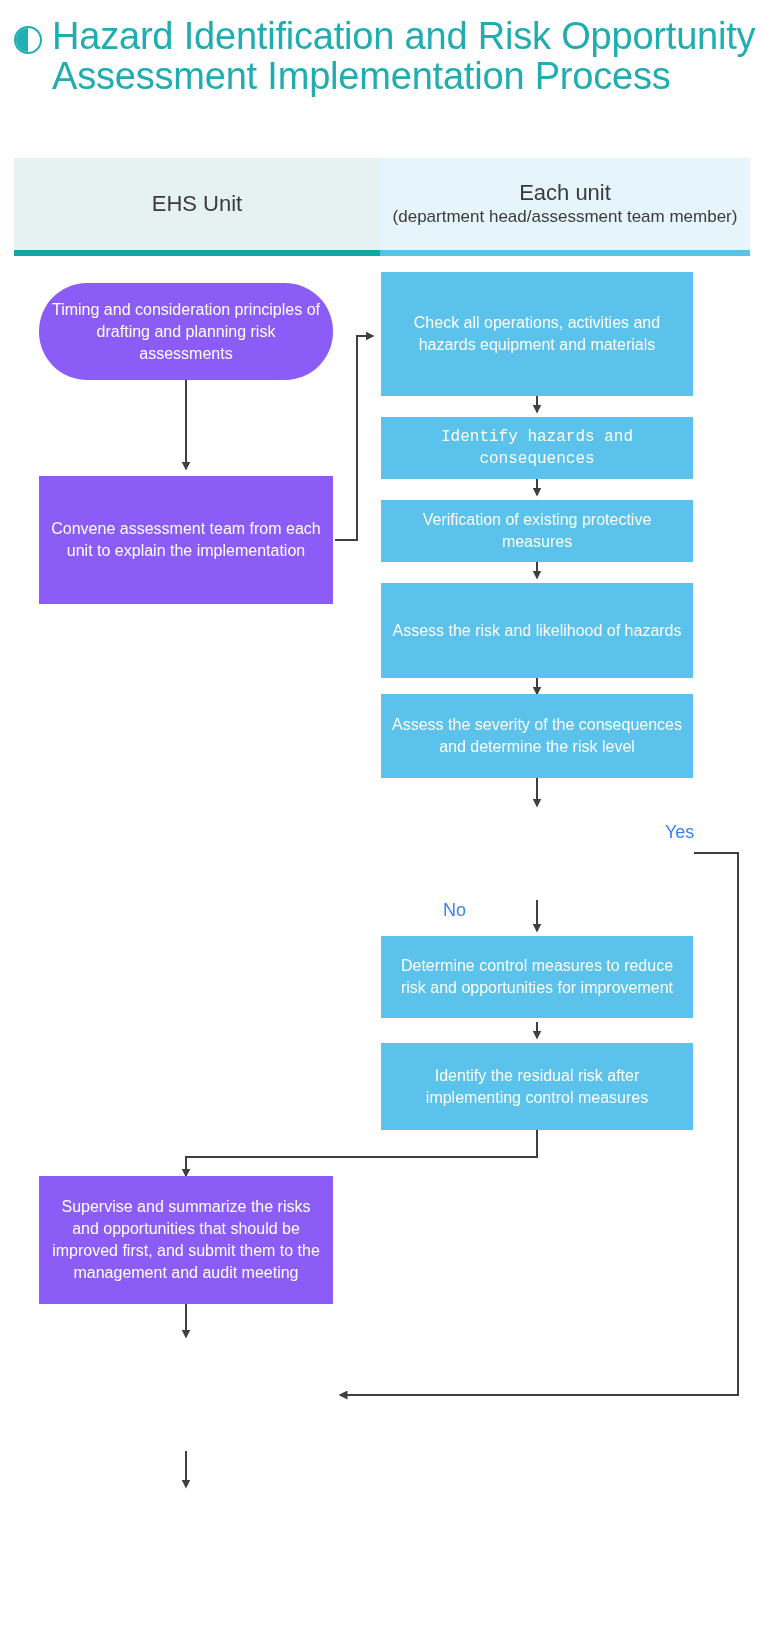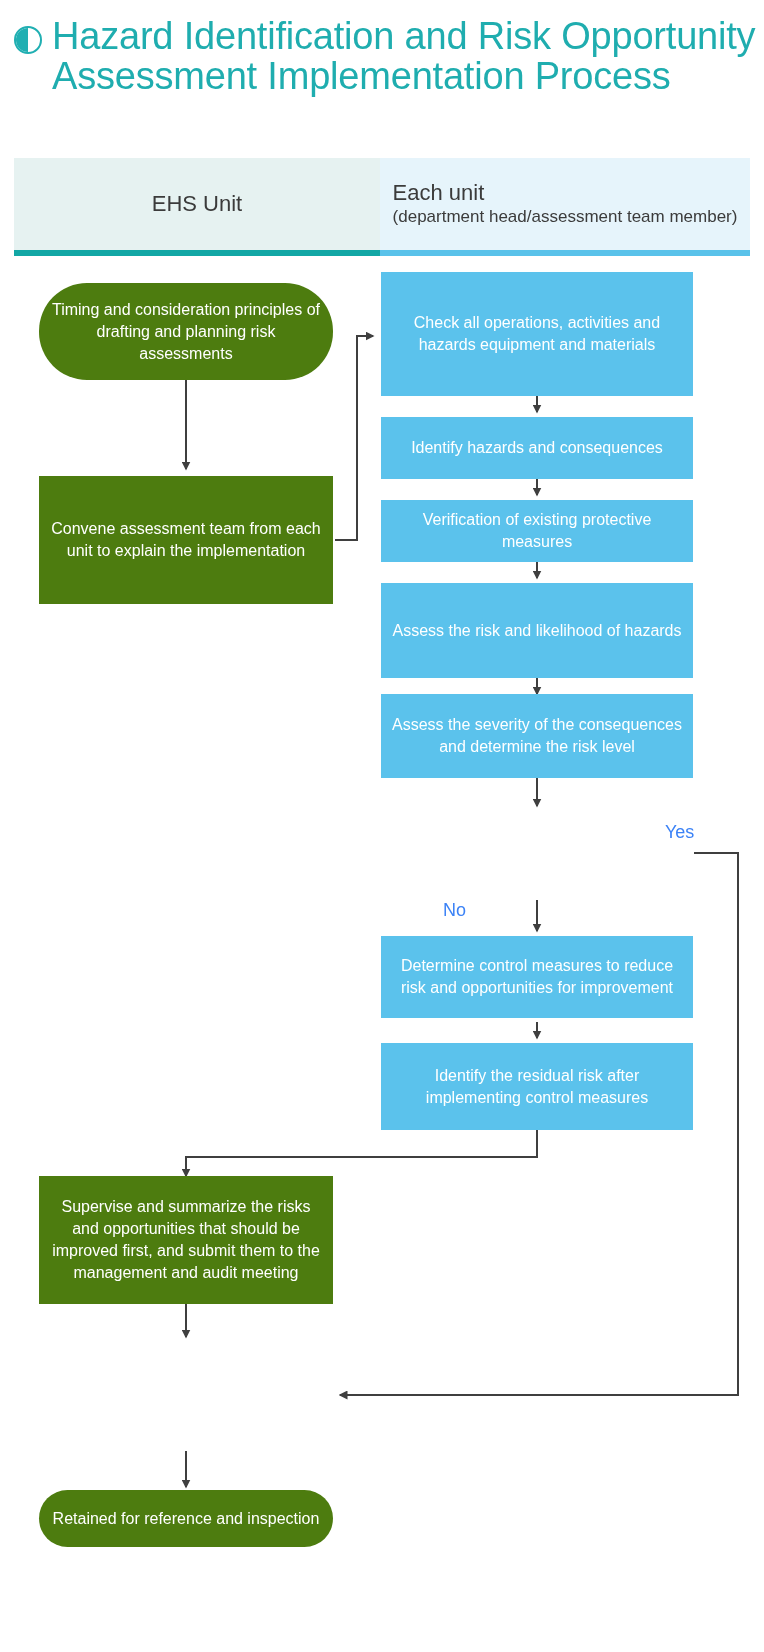--- a/index.html
+++ b/index.html
@@ -29,39 +29,39 @@
     color: #1FADAF;
     font-size: 38px; line-height: 40px; font-weight: 400;
     letter-spacing: -0.2px;
   }
 
   
   .header-band { position: absolute; left: 14px; top: 158px; width: 736px; height: 92px; }
   .hdr-col {
     position: absolute; top: 0; height: 92px;
     display: flex; align-items: center; justify-content: center;
-    text-align: left; color: #3b3b3b;
+    text-align: center; color: #3b3b3b;
   }
   .hdr-left  { left: 0;    width: 366px; background: #E6F2F1; }
   .hdr-right { left: 366px; width: 370px; background: #E6F4FB; }
   .hdr-title { font-size: 22px; line-height: 26px; }
   .hdr-sub   { font-size: 17px; line-height: 22px; display:block; }
   .hdr-rule { position: absolute; top: 92px; height: 6px; }
   .hdr-rule-left  { left: 0;    width: 366px; background: #12A7A5; }
   .hdr-rule-right { left: 366px; width: 370px; background: #59C2EA; }
 
   
   .node {
     position: absolute;
     display: flex; align-items: center; justify-content: center;
     text-align: center; color: #ffffff;
     font-size: 16px; line-height: 22px;
     padding: 4px 10px;
   }
-  .node.teal { background: #4d7c0f; }
+  .node.teal { background: #8b5cf6; }
   .node.blue { background: #5BC2EC; }
   .node.pill { border-radius: 48px; }
 
   .diamond {
     position: absolute;
     background: #5BC2EC;
     clip-path: polygon(50% 0, 100% 50%, 50% 100%, 0 50%);
     display: flex; align-items: center; justify-content: center;
     color: #ffffff; font-size: 16px; text-align: center;
   }
@@ -137,29 +137,26 @@
 
   <div class="node teal" style="left:39px; top:476px; width:294px; height:128px;">
     <span>Convene assessment team from each unit to explain the implementation</span>
   </div>
 
   <div class="node teal" style="left:39px; top:1176px; width:294px; height:128px;">
     <span>Supervise and summarize the risks and opportunities that should be improved first, and submit them to the management and audit meeting</span>
   </div>
 
 
-  <div class="node teal pill" style="left:39px; top:1490px; width:294px; height:57px;">
-    <span>Retained for reference and inspection</span>
-  </div>
 
   <div class="node blue" style="left:381px; top:272px; width:312px; height:124px;">
     <span>Check all operations, activities and hazards equipment and materials</span>
   </div>
 
-  <div class="node blue" style="left:381px; top:417px; width:312px; height:62px;">
+  <div class="node blue" style="left:381px; top:417px; width:312px; height:62px;font-family:Liberation Mono, monospace;">
     <span>Identify hazards and consequences</span>
   </div>
 
   <div class="node blue" style="left:381px; top:500px; width:312px; height:62px;">
     <span>Verification of existing protective measures</span>
   </div>
 
   <div class="node blue" style="left:381px; top:583px; width:312px; height:95px;">
     <span>Assess the risk and likelihood of hazards</span>
   </div>

